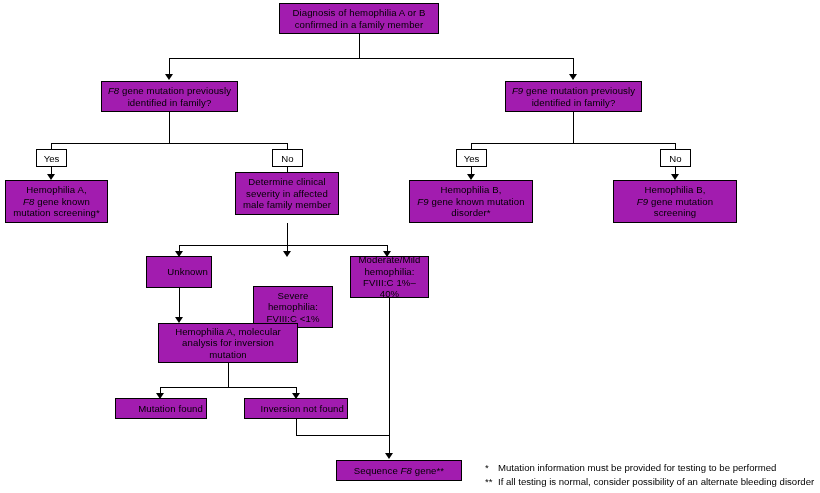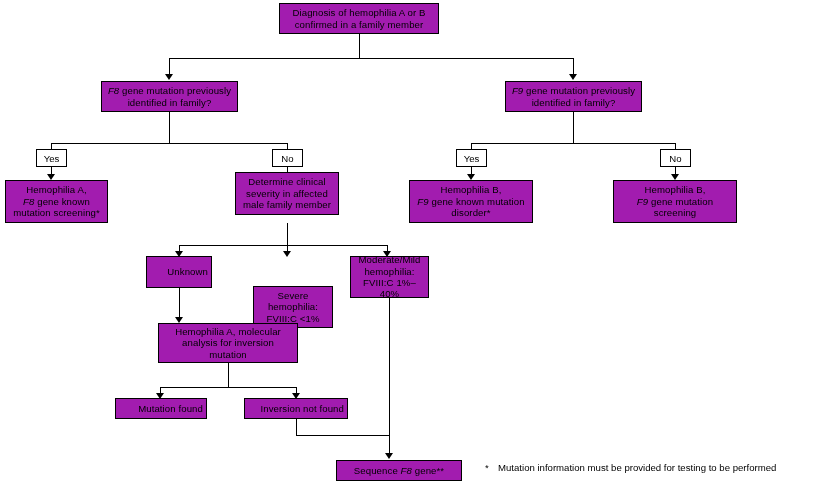--- a/index.html
+++ b/index.html
@@ -232,14 +232,17 @@
   <div class="vline" style="left:296px; top:419px; height:16px;"></div>
   <div class="hline" style="left:296px; top:435px; width:94px;"></div>
 
   <div class="node" style="left:336px; top:460px; width:126px; height:21px;">
     <span class="txt"><span>Sequence </span><i>F8</i><span> gene**</span></span>
   </div>
 
   <div class="footnote" style="left:472px; top:461px;">
     <span class="fn-mark">*</span><span>Mutation information must be provided for testing to be performed</span>
   </div>
+  <div class="footnote" style="left:472px; top:475px;">
+    <span class="fn-mark">**</span><span>If all testing is normal, consider possibility of an alternate bleeding disorder</span>
+  </div>
 
 </div>
 
 </body></html>

